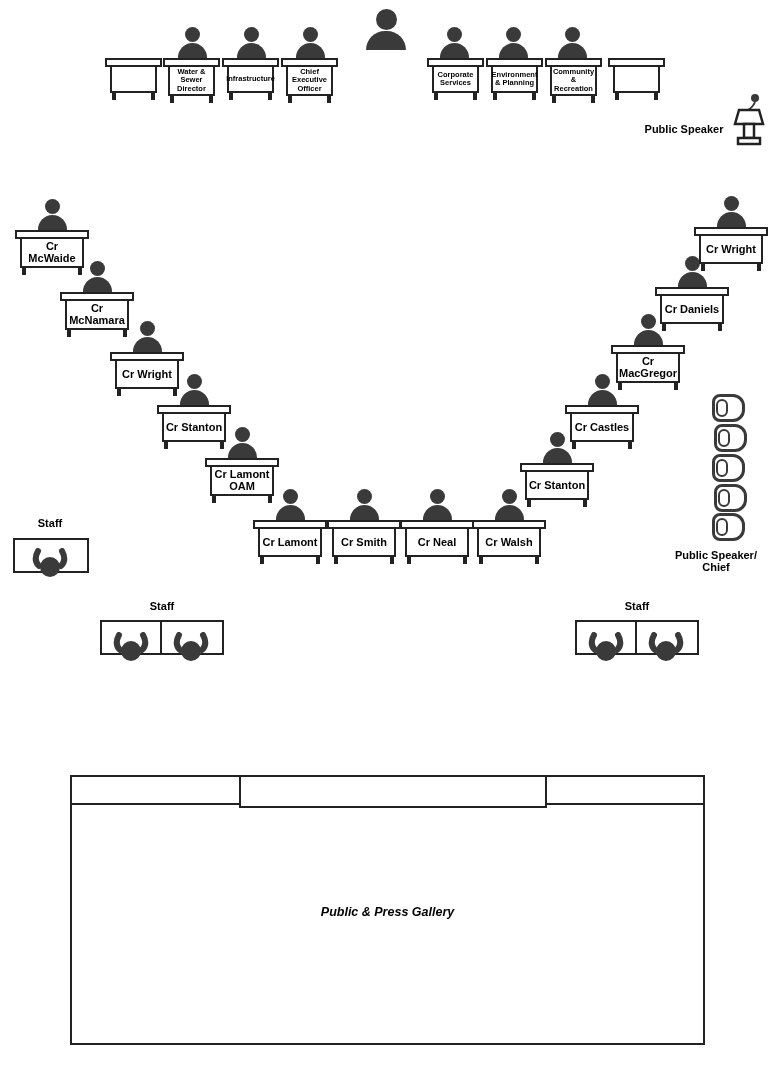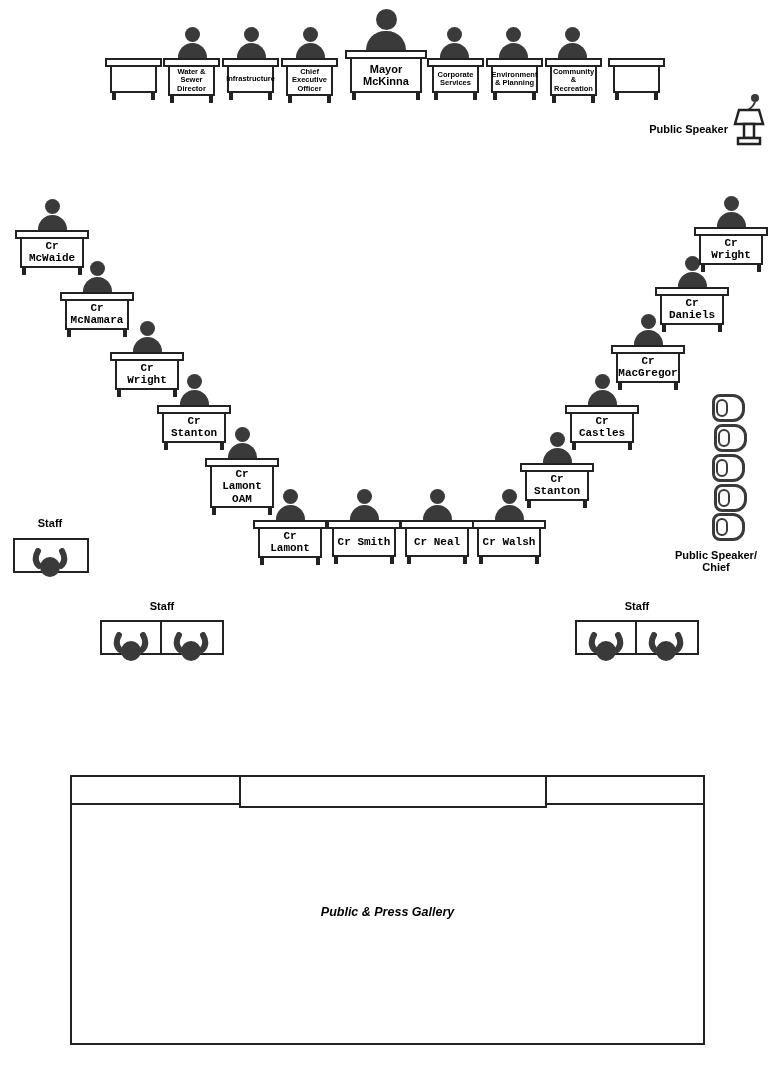--- a/index.html
+++ b/index.html
@@ -20,21 +20,21 @@
   .desk::before { content:""; display:block; height:5px; background:#fff; border:2px solid var(--ink); }
   .desk .dlabel {
     display:flex; align-items:center; justify-content:center;
     margin:0 5px; border:2px solid var(--ink); border-top:0; background:#fff;
     font-weight:700; text-align:center; line-height:1.12; min-height:20px; padding:1px 1px;
   }
   .desk::after { content:""; display:block; height:7px; margin:0 7px;
     background:linear-gradient(90deg, var(--ink) 0 4px, transparent 4px calc(100% - 4px), var(--ink) calc(100% - 4px) 100%); }
   .desk.small  { width:57px; } .desk.small .dlabel { font-size:7.5px; min-height:22px; }
   .desk.mayor  { width:82px; } .desk.mayor .dlabel { font-size:11px; min-height:30px; }
-  .desk.cr     { width:74px; } .desk.cr .dlabel    { font-size:11px; min-height:24px;font-family:Liberation Mono, monospace; }
+  .desk.cr     { width:74px; } .desk.cr .dlabel    { font-size:11px; min-height:24px; }
   
   .staffdesk { position:absolute; background:#fff; border:2px solid var(--ink); }
   .pback { position:absolute; }
   
   .plain-label { position:absolute; font-weight:700; font-size:11px; text-align:center; }
   
   .chair { position:absolute; width:33px; height:28px; box-sizing:border-box; background:#fff;
     border:3px solid var(--fig); border-radius:8px 12px 12px 8px; }
   .chair::before { content:""; position:absolute; left:1px; top:2px; bottom:2px; width:8px;
     border:2.5px solid var(--fig); border-radius:6px; }
@@ -65,37 +65,34 @@
     </div>
   <div class="desk small" style="left:163px;top:58px">
     <div class="dlabel">Water &amp; Sewer Director</div>
     </div>
   <div class="desk small" style="left:222px;top:58px">
     <div class="dlabel">Infrastructure</div>
     </div>
   <div class="desk small" style="left:281px;top:58px">
     <div class="dlabel">Chief Executive Officer</div>
     </div>
-  <div class="desk mayor" style="left:345px;top:50px">
-    <div class="dlabel">Mayor McKinna</div>
-    </div>
   <div class="desk small" style="left:427px;top:58px">
     <div class="dlabel">Corporate Services</div>
     </div>
   <div class="desk small" style="left:486px;top:58px">
     <div class="dlabel">Environment &amp; Planning</div>
     </div>
   <div class="desk small" style="left:545px;top:58px">
     <div class="dlabel">Community &amp; Recreation</div>
     </div>
   <div class="desk small" style="left:608px;top:58px">
     <div class="dlabel"></div>
     </div>
 
-  <div class="plain-label" style="left:640px;top:123px;width:88px;text-align:right">Public Speaker</div>
+  <div class="plain-label" style="left:640px;top:123px;width:88px;text-align:center">Public Speaker</div>
   <svg style="position:absolute;left:731px;top:93px" width="36" height="56" viewBox="0 0 36 56">
     <circle cx="24" cy="5" r="4" fill="#3a3a3a"></circle>
     <path d="M24 9 q-2 5 -7 8" stroke="#3a3a3a" stroke-width="2" fill="none"></path>
     <path d="M8 17 h20 l4 14 h-28 z" fill="#fff" stroke="#222" stroke-width="2.5"></path>
     <path d="M13 31 h10 v14 h-10 z" fill="#fff" stroke="#222" stroke-width="2.5"></path>
     <path d="M7 45 h22 v6 h-22 z" fill="#fff" stroke="#222" stroke-width="2.5"></path>
   </svg>
 
   <div class="person" style="left:35px;top:199px"></div>
   <div class="person" style="left:80px;top:261px"></div>

